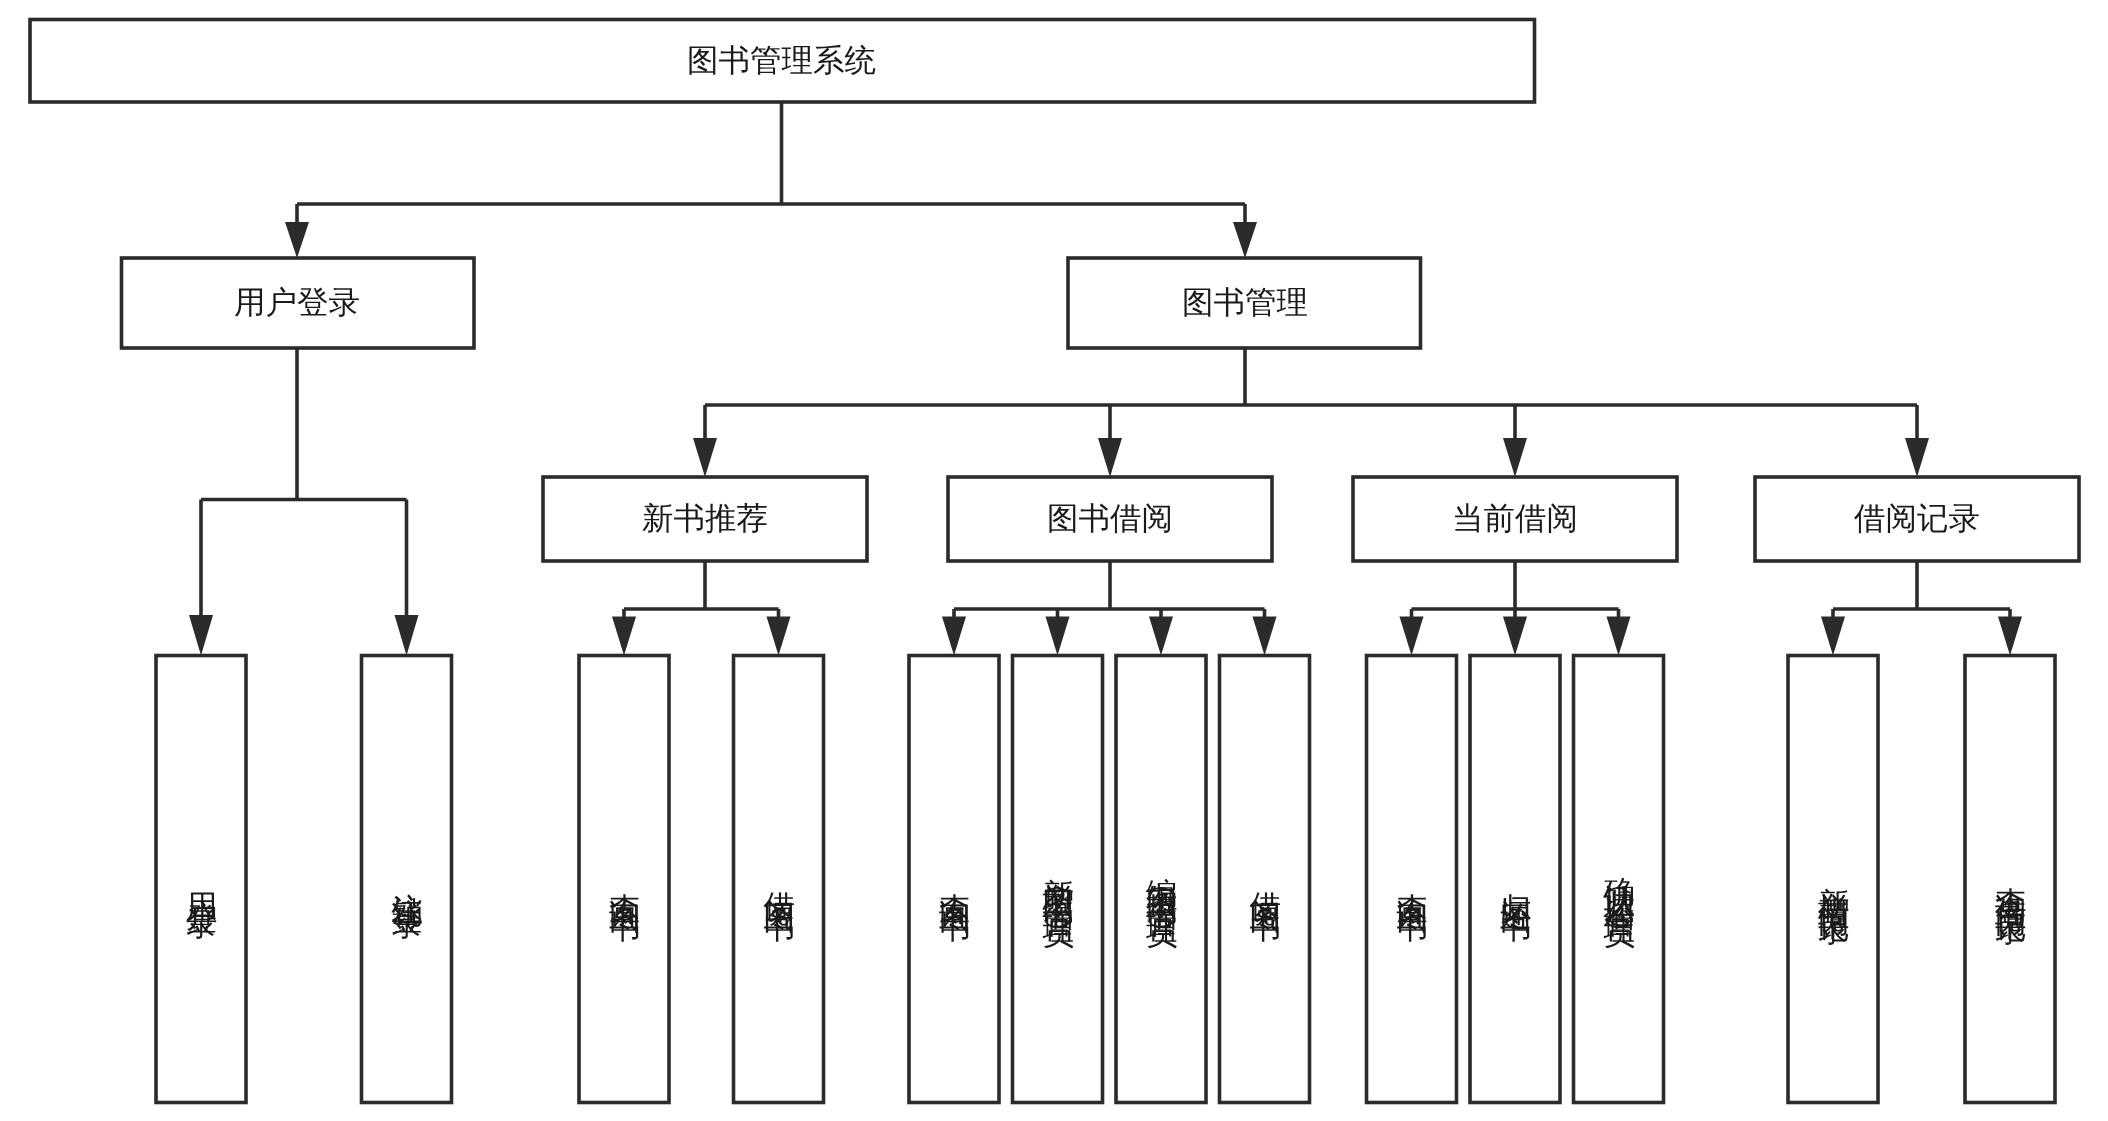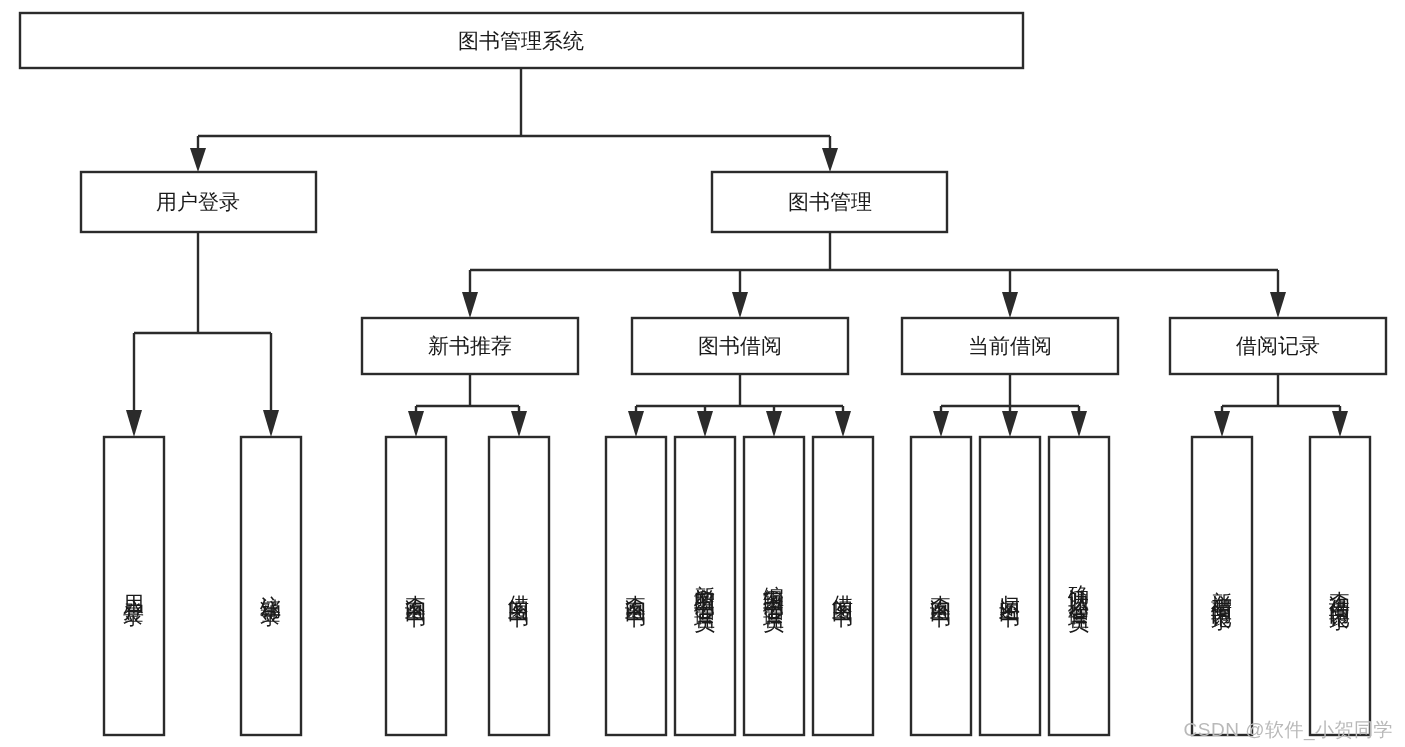--- a/index.html
+++ b/index.html
@@ -235,15 +235,14 @@
       <text class="leaf-label" x="1222" y="586">新增借阅记录</text>
     </g>
 
     <g>
       <rect class="box-rect" x="1310" y="437" width="60" height="298"></rect>
       <text class="leaf-label" x="1340" y="586">查询借阅记录</text>
     </g>
 
   </svg>
 
-  <div class="watermark">CSDN @软件_小贺同学</div>
 
 </div>
 
 </body></html>

